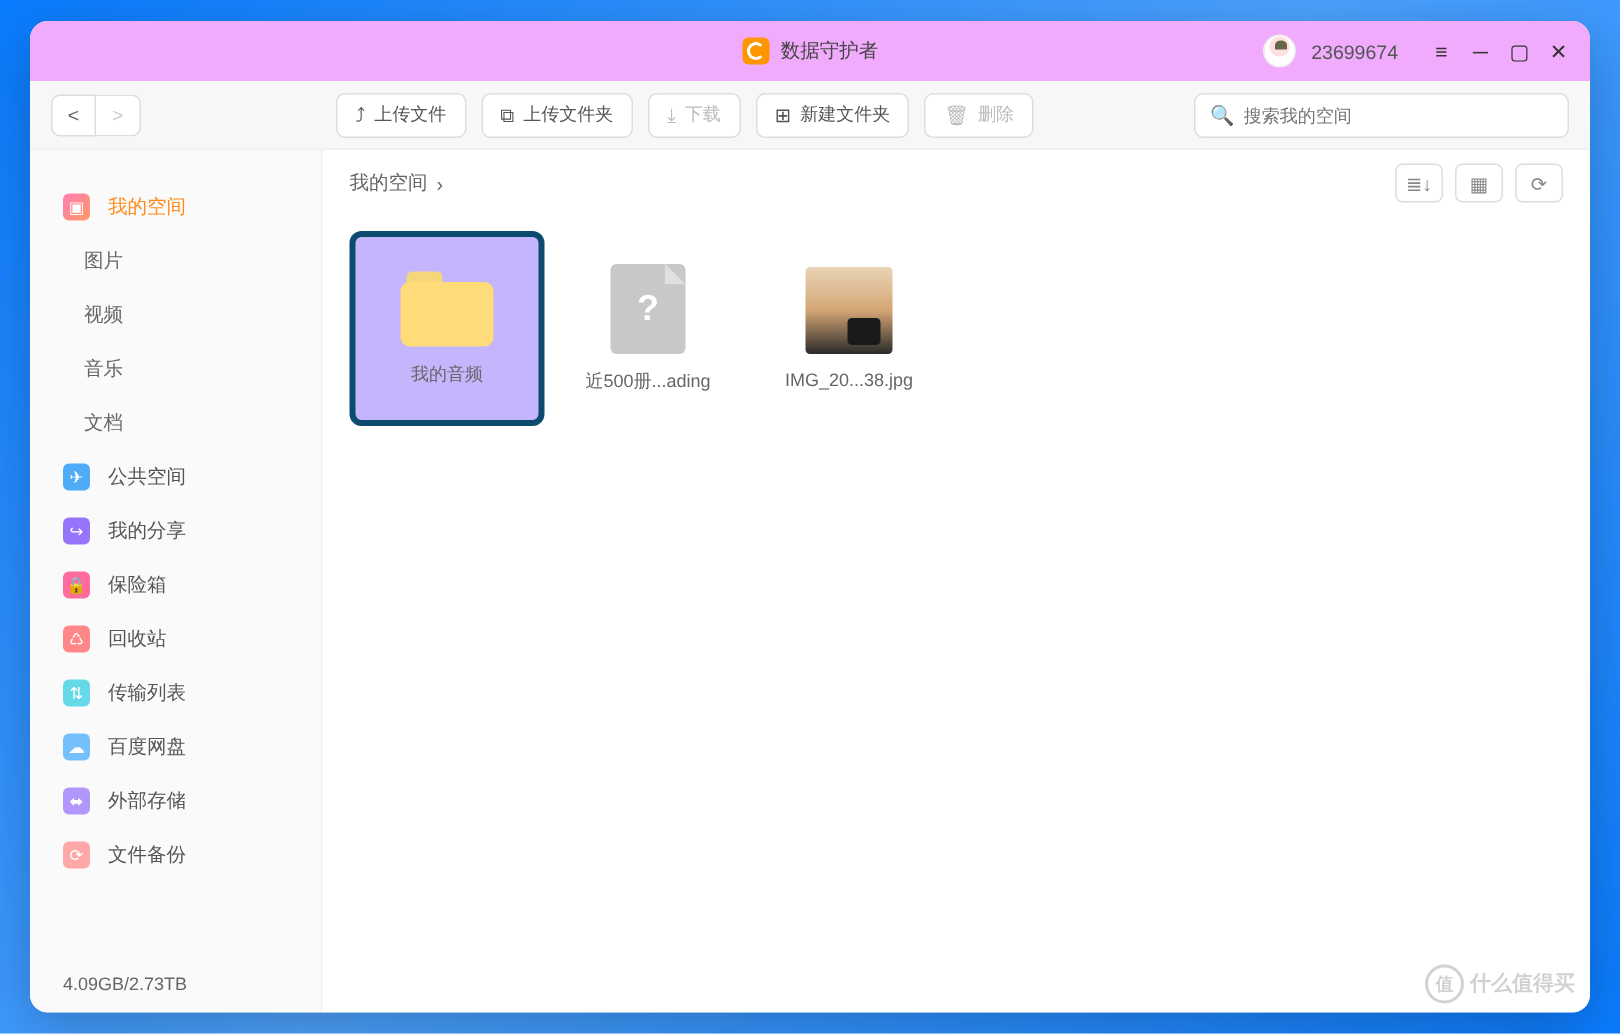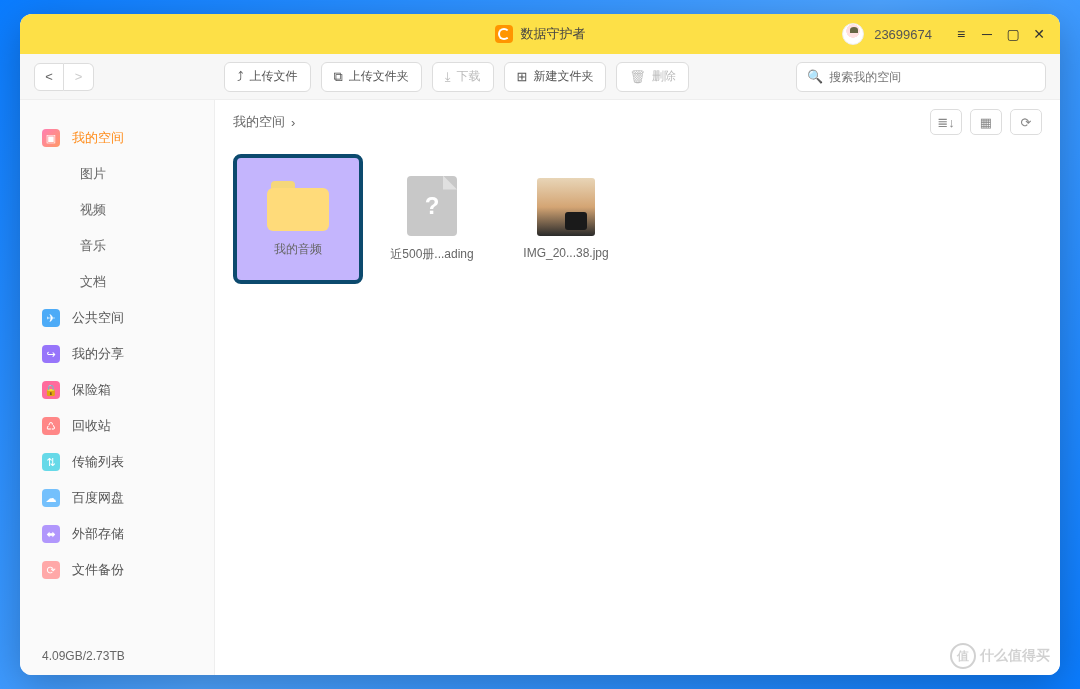--- a/index.html
+++ b/index.html
@@ -1,18 +1,18 @@
 <!DOCTYPE html>
 <html><head>
 <meta charset="utf-8">
 <style>
 * { margin: 0; padding: 0; box-sizing: border-box; font-family: -apple-system, "PingFang SC", "Microsoft YaHei", sans-serif; }
 body { background: linear-gradient(135deg, #0a7cff 0%, #4da3ff 50%, #0a7cff 100%); width: 1080px; height: 689px; overflow: hidden; position: relative; }
 .window { position: absolute; top: 14px; left: 20px; right: 20px; bottom: 14px; background: #fff; border-radius: 12px; display: flex; flex-direction: column; box-shadow: 0 10px 40px rgba(0,0,0,0.25); overflow: hidden; }
-.titlebar { height: 40px; display: flex; align-items: center; justify-content: center; position: relative; background: #fde047; }
+.titlebar { height: 40px; display: flex; align-items: center; justify-content: center; position: relative; background: #f0abfc; }
 .title-center { display: flex; align-items: center; gap: 8px; }
 .app-icon { width: 18px; height: 18px; background: #ff9500; border-radius: 4px; display: flex; align-items: center; justify-content: center; }
 .app-icon::after { content: ""; width: 8px; height: 8px; border: 2px solid #fff; border-radius: 50%; border-right-color: transparent; }
 .app-title { font-size: 13px; color: #444; }
 .title-right { position: absolute; right: 10px; display: flex; align-items: center; gap: 10px; }
 .avatar { width: 22px; height: 22px; border-radius: 50%; background: radial-gradient(circle at 50% 35%, #ffe0e0 40%, #fff 42%); border: 1px solid #eee; position: relative; }
 .avatar::after { content: ""; position: absolute; width: 8px; height: 6px; background: #664; border-radius: 50% 50% 0 0; top: 3px; left: 7px; }
 .username { font-size: 13px; color: #555; }
 .win-controls { display: flex; align-items: center; gap: 4px; margin-left: 8px; }
 .win-btn { width: 22px; height: 22px; display: flex; align-items: center; justify-content: center; cursor: pointer; font-size: 14px; color: #333; }
@@ -27,21 +27,21 @@
 .tool-btn .ico { font-size: 13px; }
 .spacer { flex: 1; }
 .search-box { width: 250px; height: 30px; border: 1px solid #ddd; border-radius: 6px; background: #fff; display: flex; align-items: center; padding: 0 10px; gap: 6px; }
 .search-box input { border: none; outline: none; flex: 1; font-size: 12px; color: #555; }
 .search-ico { color: #888; font-size: 13px; }
 .body-area { flex: 1; display: flex; overflow: hidden; }
 .sidebar { width: 195px; background: #fafafa; border-right: 1px solid #eee; display: flex; flex-direction: column; }
 .side-list { flex: 1; padding-top: 20px; overflow-y: auto; }
 .side-item { height: 36px; display: flex; align-items: center; padding-left: 22px; gap: 12px; font-size: 13px; color: #555; cursor: pointer; }
 .side-item.active { color: #ff8c1a; }
-.side-item.sub { padding-left: 60px; color: #666; }
+.side-item.sub { padding-left: 36px; color: #666; }
 .side-icon { width: 18px; height: 18px; border-radius: 4px; display: flex; align-items: center; justify-content: center; font-size: 11px; color: #fff; }
 .ic-space { background: linear-gradient(135deg,#ff7eb3,#ff9966); }
 .ic-public { background: #4dabf7; }
 .ic-share { background: #9775fa; }
 .ic-safe { background: #ff6b9d; }
 .ic-trash { background: #ff8787; }
 .ic-transfer { background: #66d9e8; }
 .ic-baidu { background: #74c0fc; }
 .ic-ext { background: #b197fc; }
 .ic-backup { background: #ffa8a8; }

